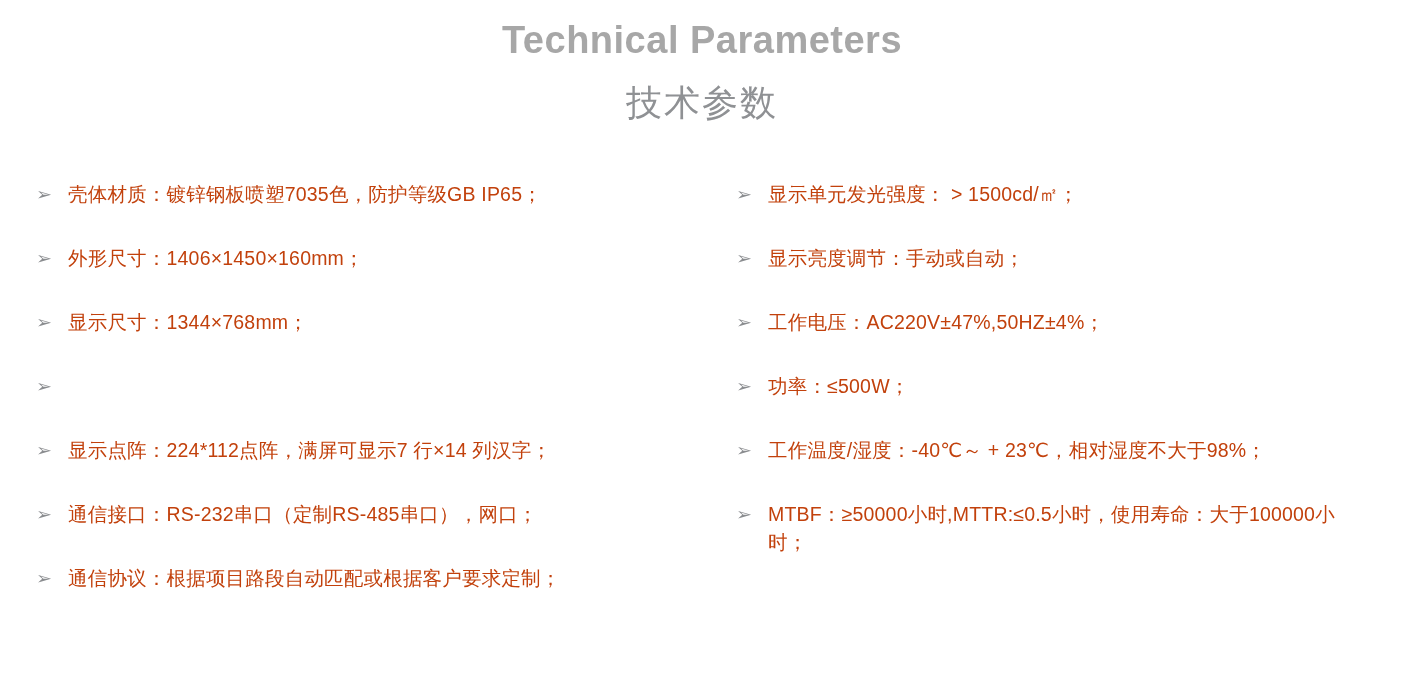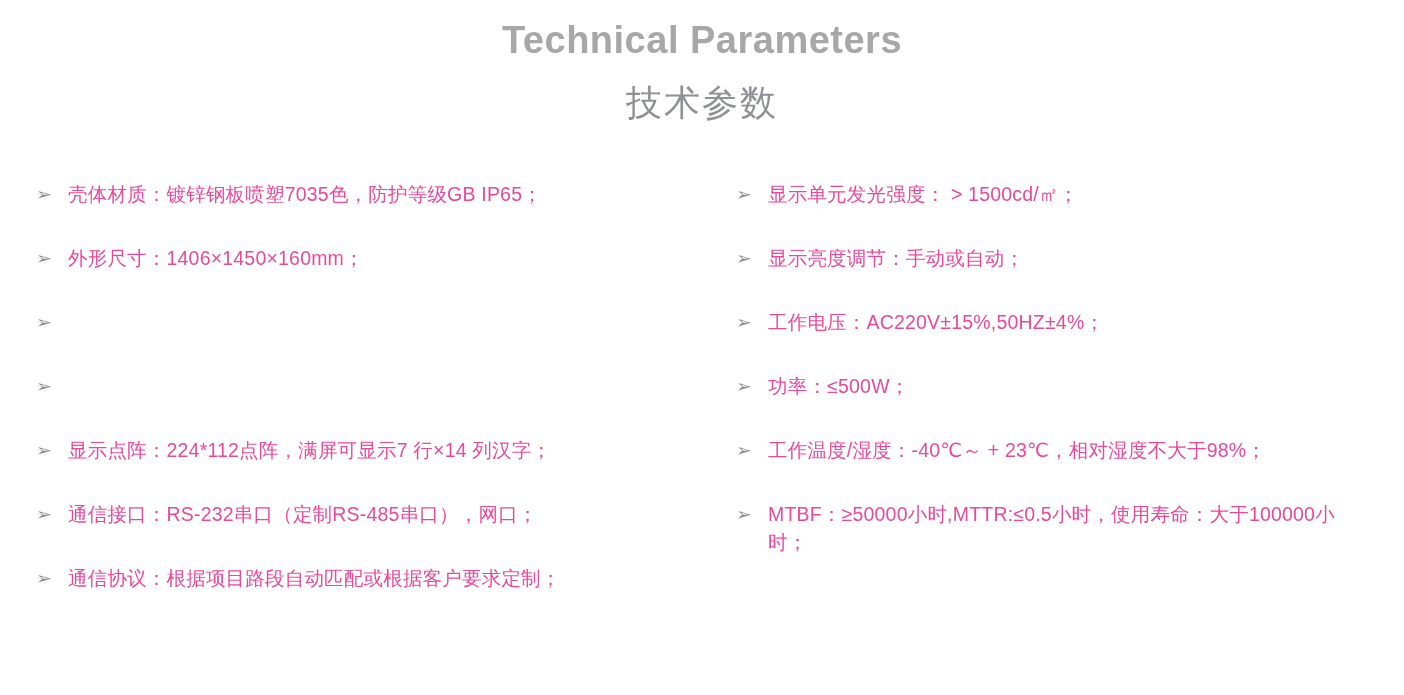--- a/index.html
+++ b/index.html
@@ -81,21 +81,21 @@
     color: #8a8c8f;
     font-family: "DejaVu Sans", sans-serif;
     transform: scaleX(1.12);
     transform-origin: left center;
   }
 
   .spec-text {
     flex: 1 1 auto;
     font-size: 19.5px;
     line-height: 28px;
-    color: #ec4899;
+    color: #c2410c;
     font-family: "Liberation Sans", "DejaVu Sans", sans-serif;
     letter-spacing: 0.2px;
     white-space: normal;
   }
   .spec-col.right .spec-text {
     max-width: 590px;
   }
 </style>
 </head>
 <body>
@@ -114,20 +114,21 @@
       <span class="spec-text">壳体材质：镀锌钢板喷塑7035色，防护等级GB IP65；</span>
     </div>
 
     <div class="spec-item">
       <span class="bullet">➢</span>
       <span class="spec-text">外形尺寸：1406×1450×160mm；</span>
     </div>
 
     <div class="spec-item">
       <span class="bullet">➢</span>
+      <span class="spec-text">显示尺寸：1344×768mm；</span>
     </div>
 
     <div class="spec-item">
       <span class="bullet">➢</span>
     </div>
 
     <div class="spec-item">
       <span class="bullet">➢</span>
       <span class="spec-text">显示点阵：224*112点阵，满屏可显示7 行×14 列汉字；</span>
     </div>
@@ -151,21 +152,21 @@
       <span class="spec-text">显示单元发光强度： &gt; 1500cd/㎡；</span>
     </div>
 
     <div class="spec-item">
       <span class="bullet">➢</span>
       <span class="spec-text">显示亮度调节：手动或自动；</span>
     </div>
 
     <div class="spec-item">
       <span class="bullet">➢</span>
-      <span class="spec-text">工作电压：AC220V±15%,50HZ±4%；</span>
+      <span class="spec-text">工作电压：AC220V±47%,50HZ±4%；</span>
     </div>
 
     <div class="spec-item">
       <span class="bullet">➢</span>
       <span class="spec-text">功率：≤500W；</span>
     </div>
 
     <div class="spec-item">
       <span class="bullet">➢</span>
       <span class="spec-text">工作温度/湿度：-40℃～ + 23℃，相对湿度不大于98%；</span>

